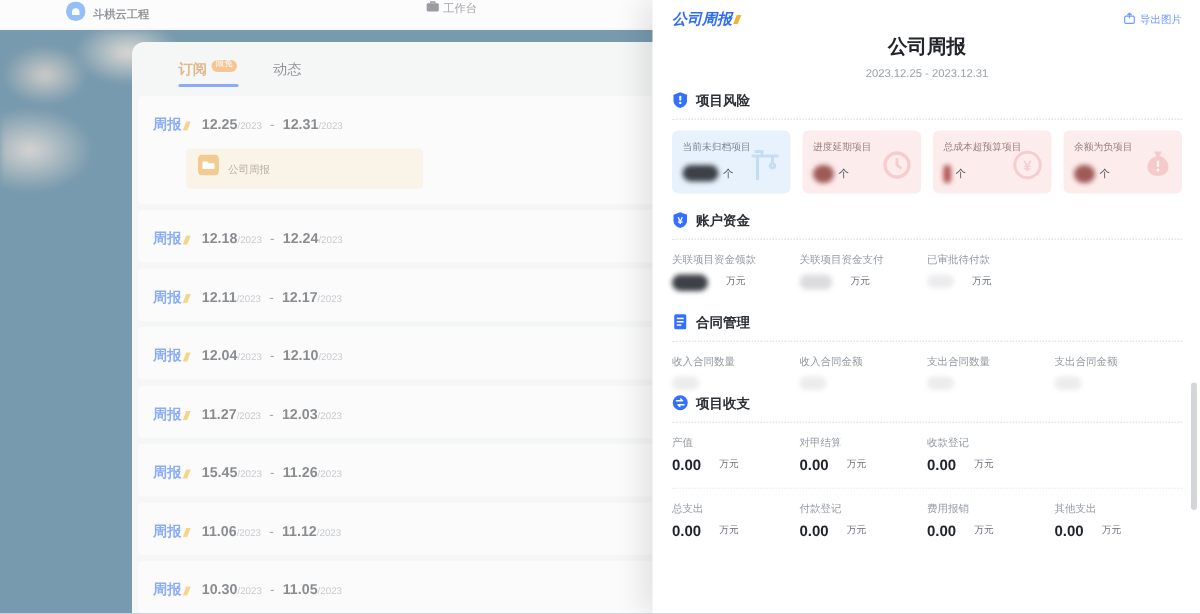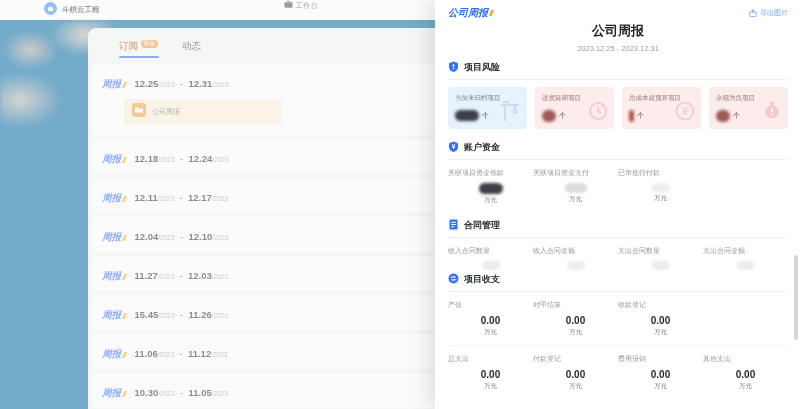--- a/index.html
+++ b/index.html
@@ -1,20 +1,20 @@
 <!DOCTYPE html>
 <html><head>
 <meta charset="utf-8">
 <style>
   * { box-sizing: border-box; }
   body { margin: 0; background: #fff; }
   .stage {
     position: relative; width: 800px; height: 409px; overflow: hidden;
     font-family: "Liberation Sans", "DejaVu Sans", sans-serif;
-    background: #0369a1;
+    background: #0c4a6e;
   }
   
   .app { position: absolute; inset: 0; }
   .photo-bg {
     position: absolute; left: 0; top: 20px; width: 120px; height: 120px;
     background:
       radial-gradient(40px 28px at 30px 30px, #aaa49c 0%, rgba(170,164,156,0) 70%),
       radial-gradient(50px 30px at 85px 15px, #c2bcb2 0%, rgba(194,188,178,0) 70%),
       radial-gradient(60px 40px at 20px 80px, #b8b4ae 0%, rgba(184,180,174,0) 70%);
     filter: blur(2px);
@@ -43,21 +43,21 @@
   .tab.active::after {
     content: ""; position: absolute; left: 0; bottom: -5px; width: 40px; height: 2px;
     background: #2f6cf6; border-radius: 1px;
   }
   .feed { margin-top: 10px; }
   .card {
     background: #fafafb; border-radius: 3px; margin-bottom: 4px;
     padding: 9px 10px 8px 10px; position: relative; cursor: pointer;
   }
   .card-row { display: flex; align-items: baseline; gap: 9px; }
-  .wb-badge { color: #2f6cf6; font-style: italic; font-weight: bold; font-size: 9.5px; display: inline-flex; align-items: center; }
+  .wb-badge { color: #2f6cf6; font-weight: bold; font-size: 9.5px; display: inline-flex; align-items: center; }
   .spark { display: inline-block; width: 3px; height: 6px; background: #f2b234; transform: skewX(-22deg); margin-left: 1.5px; }
   .date { font-weight: bold; color: #2b3036; font-size: 9.5px; }
   .year { font-size: 6.5px; color: #9aa0a8; }
   .dash { color: #565b62; font-size: 9px; margin: 0 1px; }
   .attachment {
     margin: 8px 0 2px 22px; width: 158px; background: #f7ecd8; border-radius: 3px;
     display: flex; align-items: center; gap: 6px; padding: 4px 8px; cursor: pointer;
   }
   .attachment-label { font-size: 7px; color: #7d6e54; }
   .dim {
@@ -88,21 +88,21 @@
   .blob { border-radius: 6px; filter: blur(1.6px); }
   .blob.dark { width: 24px; height: 11px; background: #3c4147; }
   .blob.redb { width: 14px; height: 12px; background: #9e5a57; }
   .blob.red-narrow { width: 5px; height: 12px; background: #b0514c; }
   .blob.light { width: 22px; height: 10px; background: #dcdcde; }
   .blob.faint { width: 18px; height: 9px; background: #ececee; }
   .unit-sm { font-size: 7px; color: #4a4f55; }
   .wm { position: absolute; right: 5px; bottom: 3px; opacity: .55; }
   .metric-grid { display: grid; grid-template-columns: repeat(4, 1fr); margin-top: 8px; }
   .m-label { font-size: 7px; color: #959ba3; }
-  .m-value-row { margin-top: 5px; display: flex; align-items: center; gap: 2px; min-height: 12px; flex-direction: column; }
+  .m-value-row { margin-top: 5px; display: flex; align-items: flex-start; gap: 12px; min-height: 12px; }
   .m-value { font-size: 10px; font-weight: bold; color: #1f232a; }
   .m-unit { font-size: 6.5px; color: #6a6f76; }
   .row-divider { border-top: 1px dotted #eceded; margin: 8px 0 8px 0; }
   .scroll-thumb {
     position: absolute; right: 2px; top: 255px; width: 4px; height: 85px;
     background: #d4d5d8; border-radius: 2px; cursor: grab;
   }
   .mt8 { margin-top: 8px; } .mt12 { margin-top: 12px; } .mt14 { margin-top: 14px; }
   .mt16 { } .mt20 { margin-top: 20px; }
 </style>

